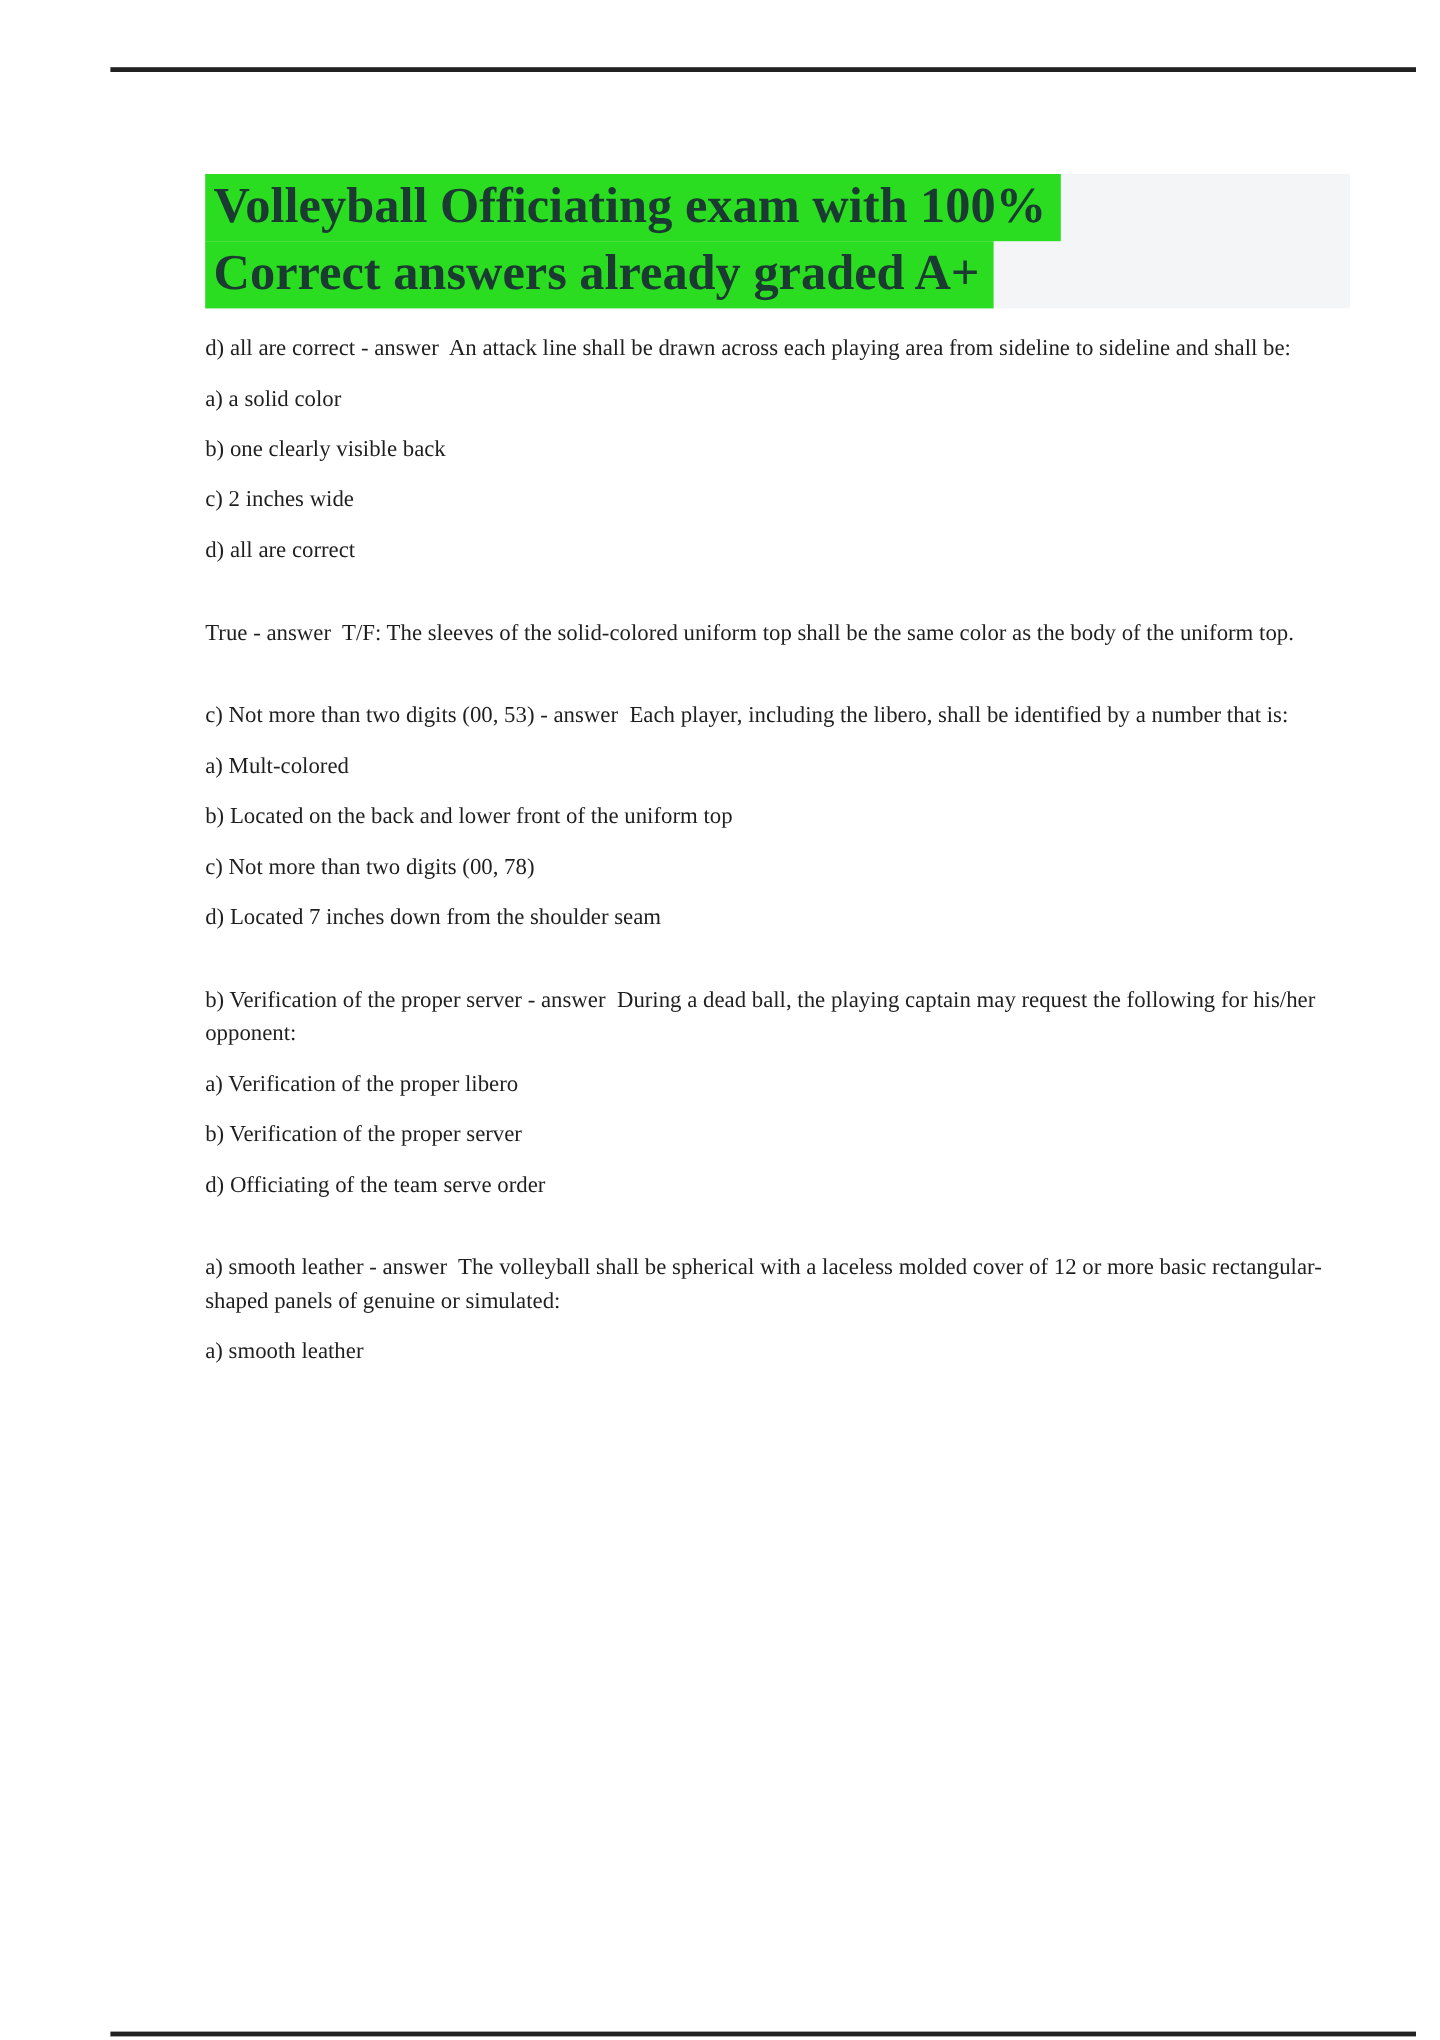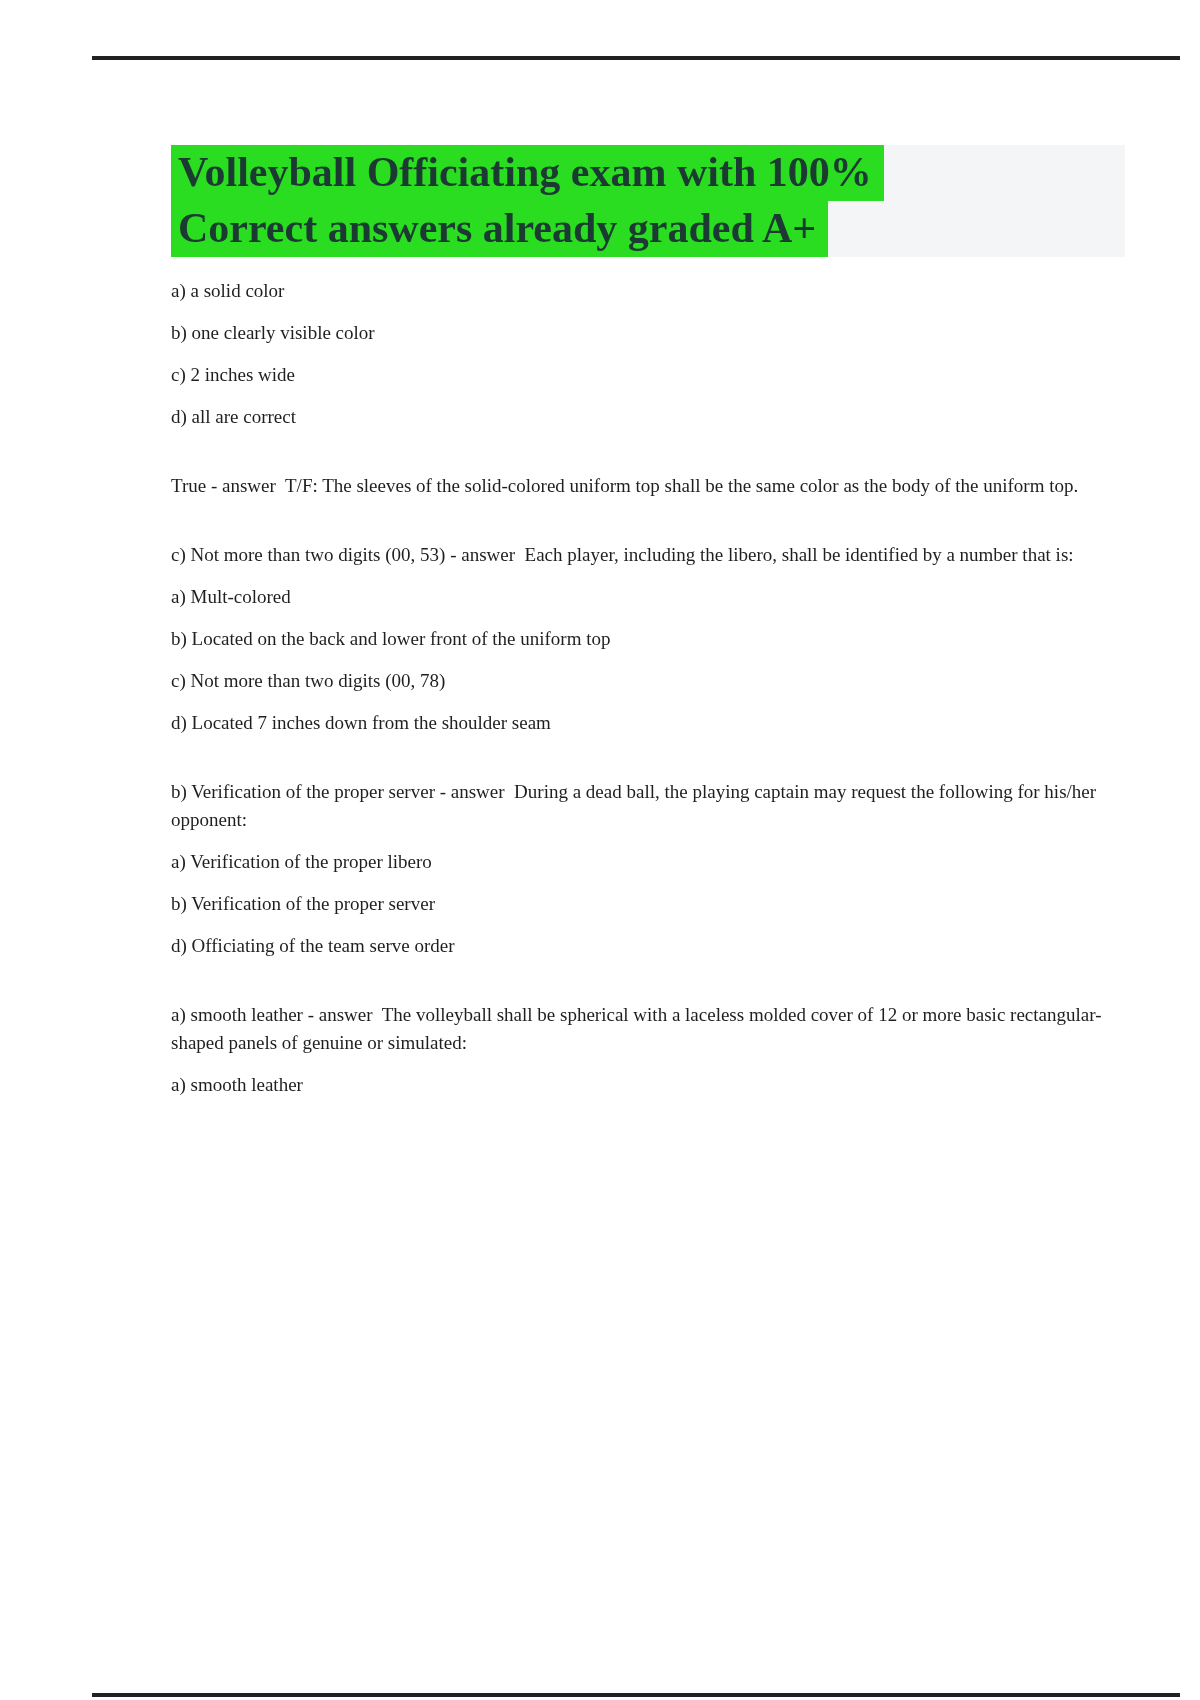--- a/index.html
+++ b/index.html
@@ -63,22 +63,23 @@
 
   <div class="rule top"></div>
 
   <div class="title-wrap">
     <h1 class="doc-title"><span class="hl">Volleyball Officiating exam with 100%</span><br><span class="hl">Correct answers already graded A+</span></h1>
   </div>
 
   <div class="content">
 
     <div class="qa-block">
+      <p class="para">d) all are correct - answer  An attack line shall be drawn across each playing area from sideline to sideline and shall be:</p>
       <p class="para">a) a solid color</p>
-      <p class="para">b) one clearly visible color</p>
+      <p class="para">b) one clearly visible back</p>
       <p class="para">c) 2 inches wide</p>
       <p class="para">d) all are correct</p>
     </div>
 
     <div class="qa-block">
       <p class="para">True - answer  T/F: The sleeves of the solid-colored uniform top shall be the same color as the body of the uniform top.</p>
     </div>
 
     <div class="qa-block">
       <p class="para">c) Not more than two digits (00, 53) - answer  Each player, including the libero, shall be identified by a number that is:</p>

